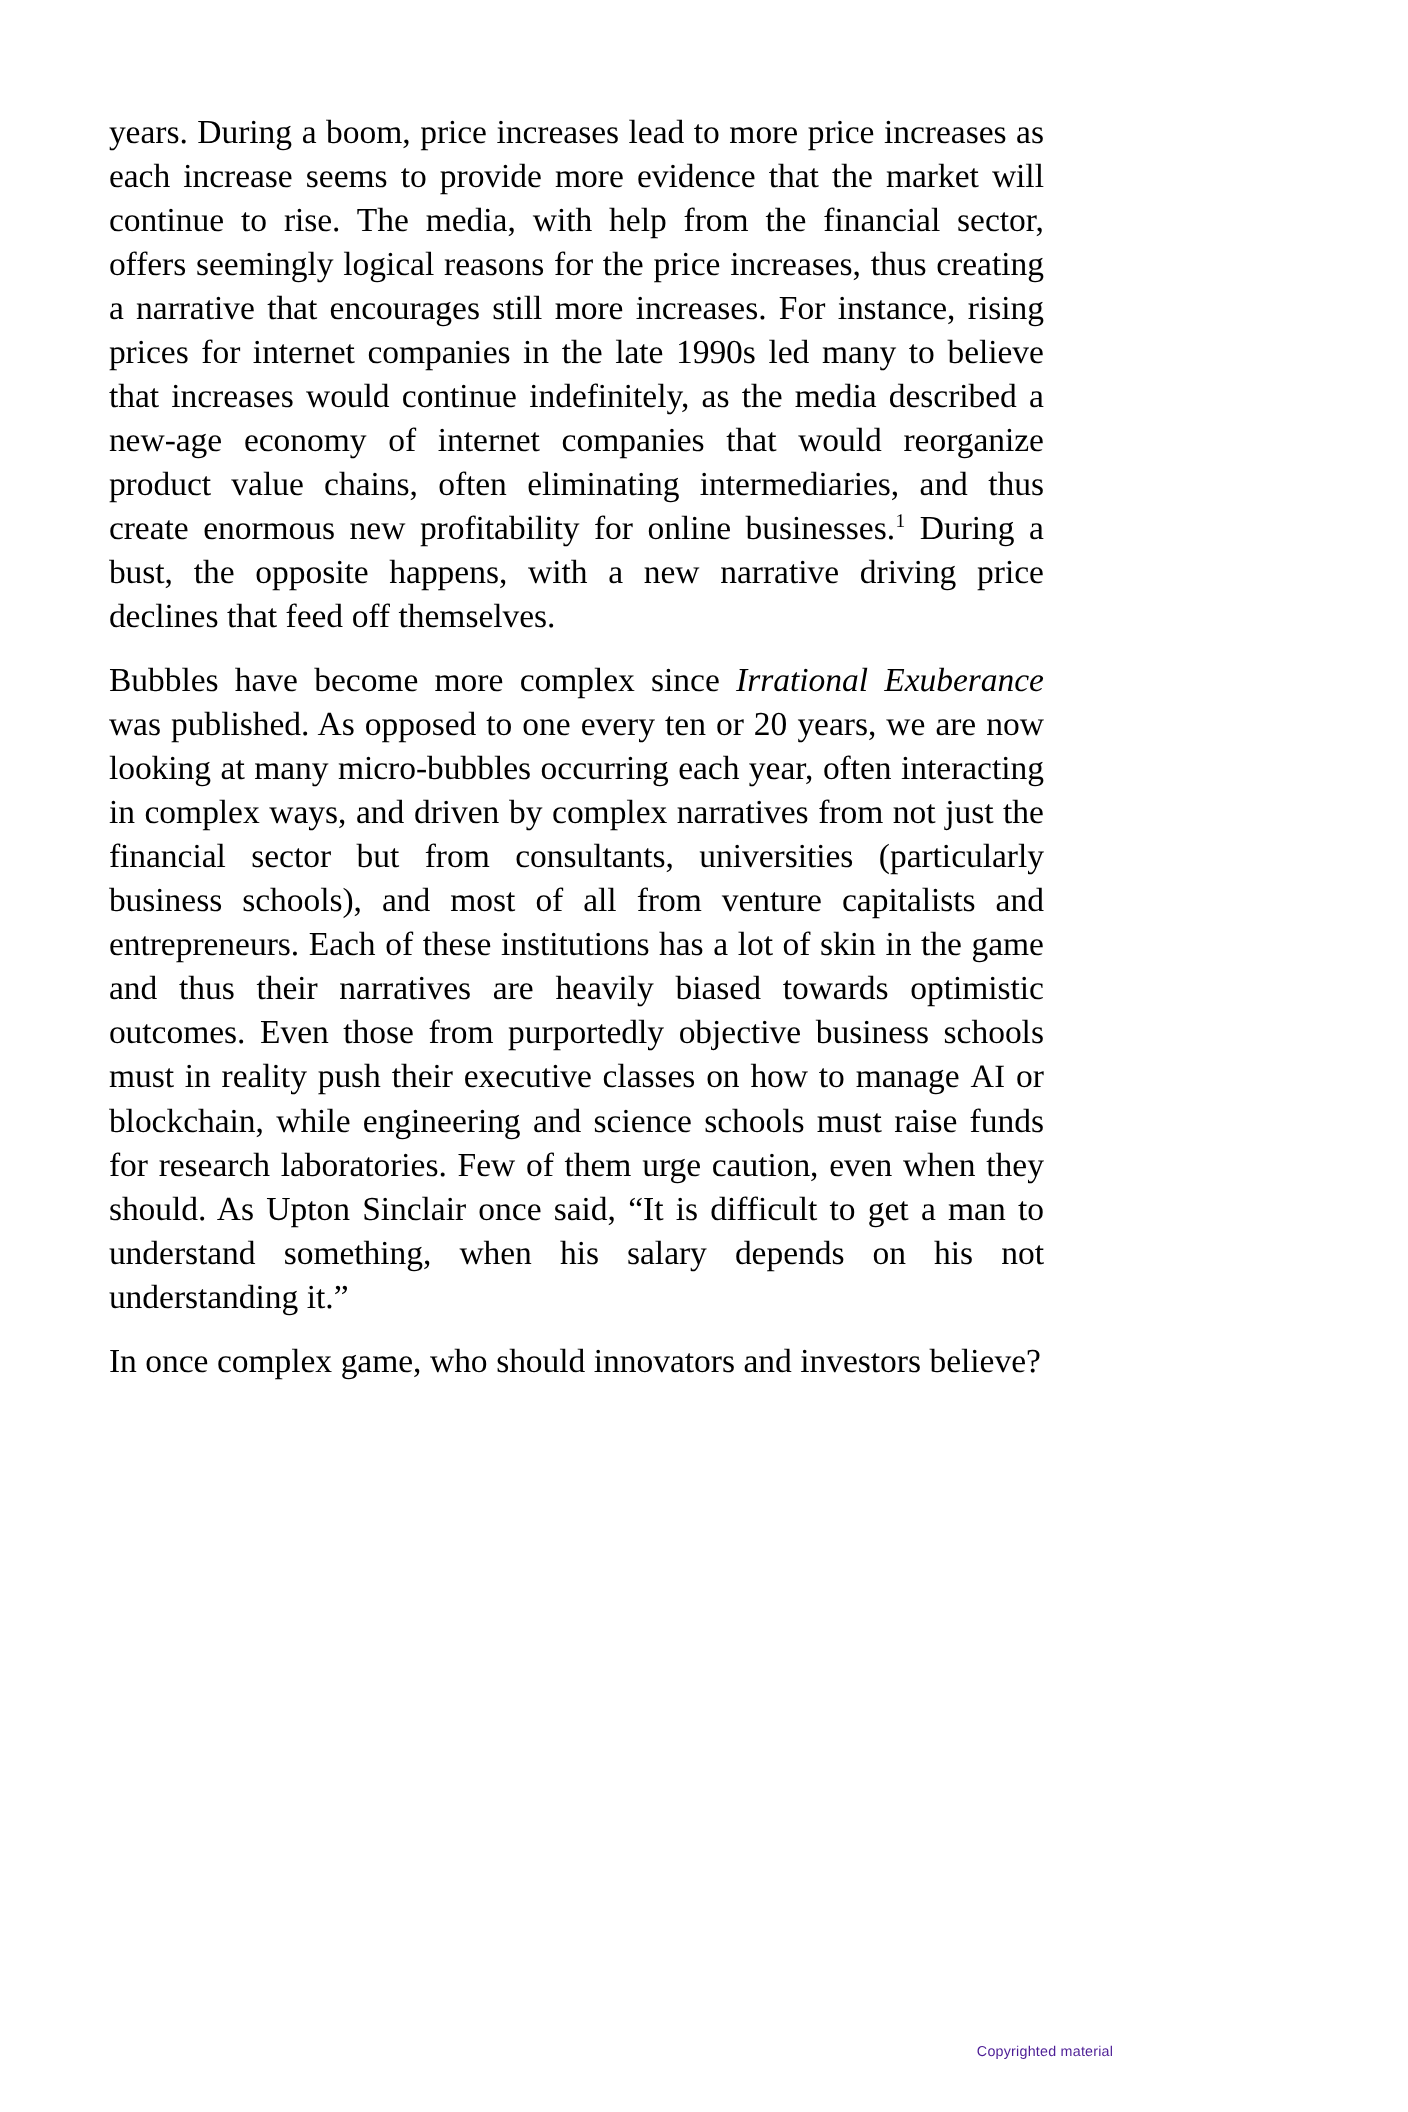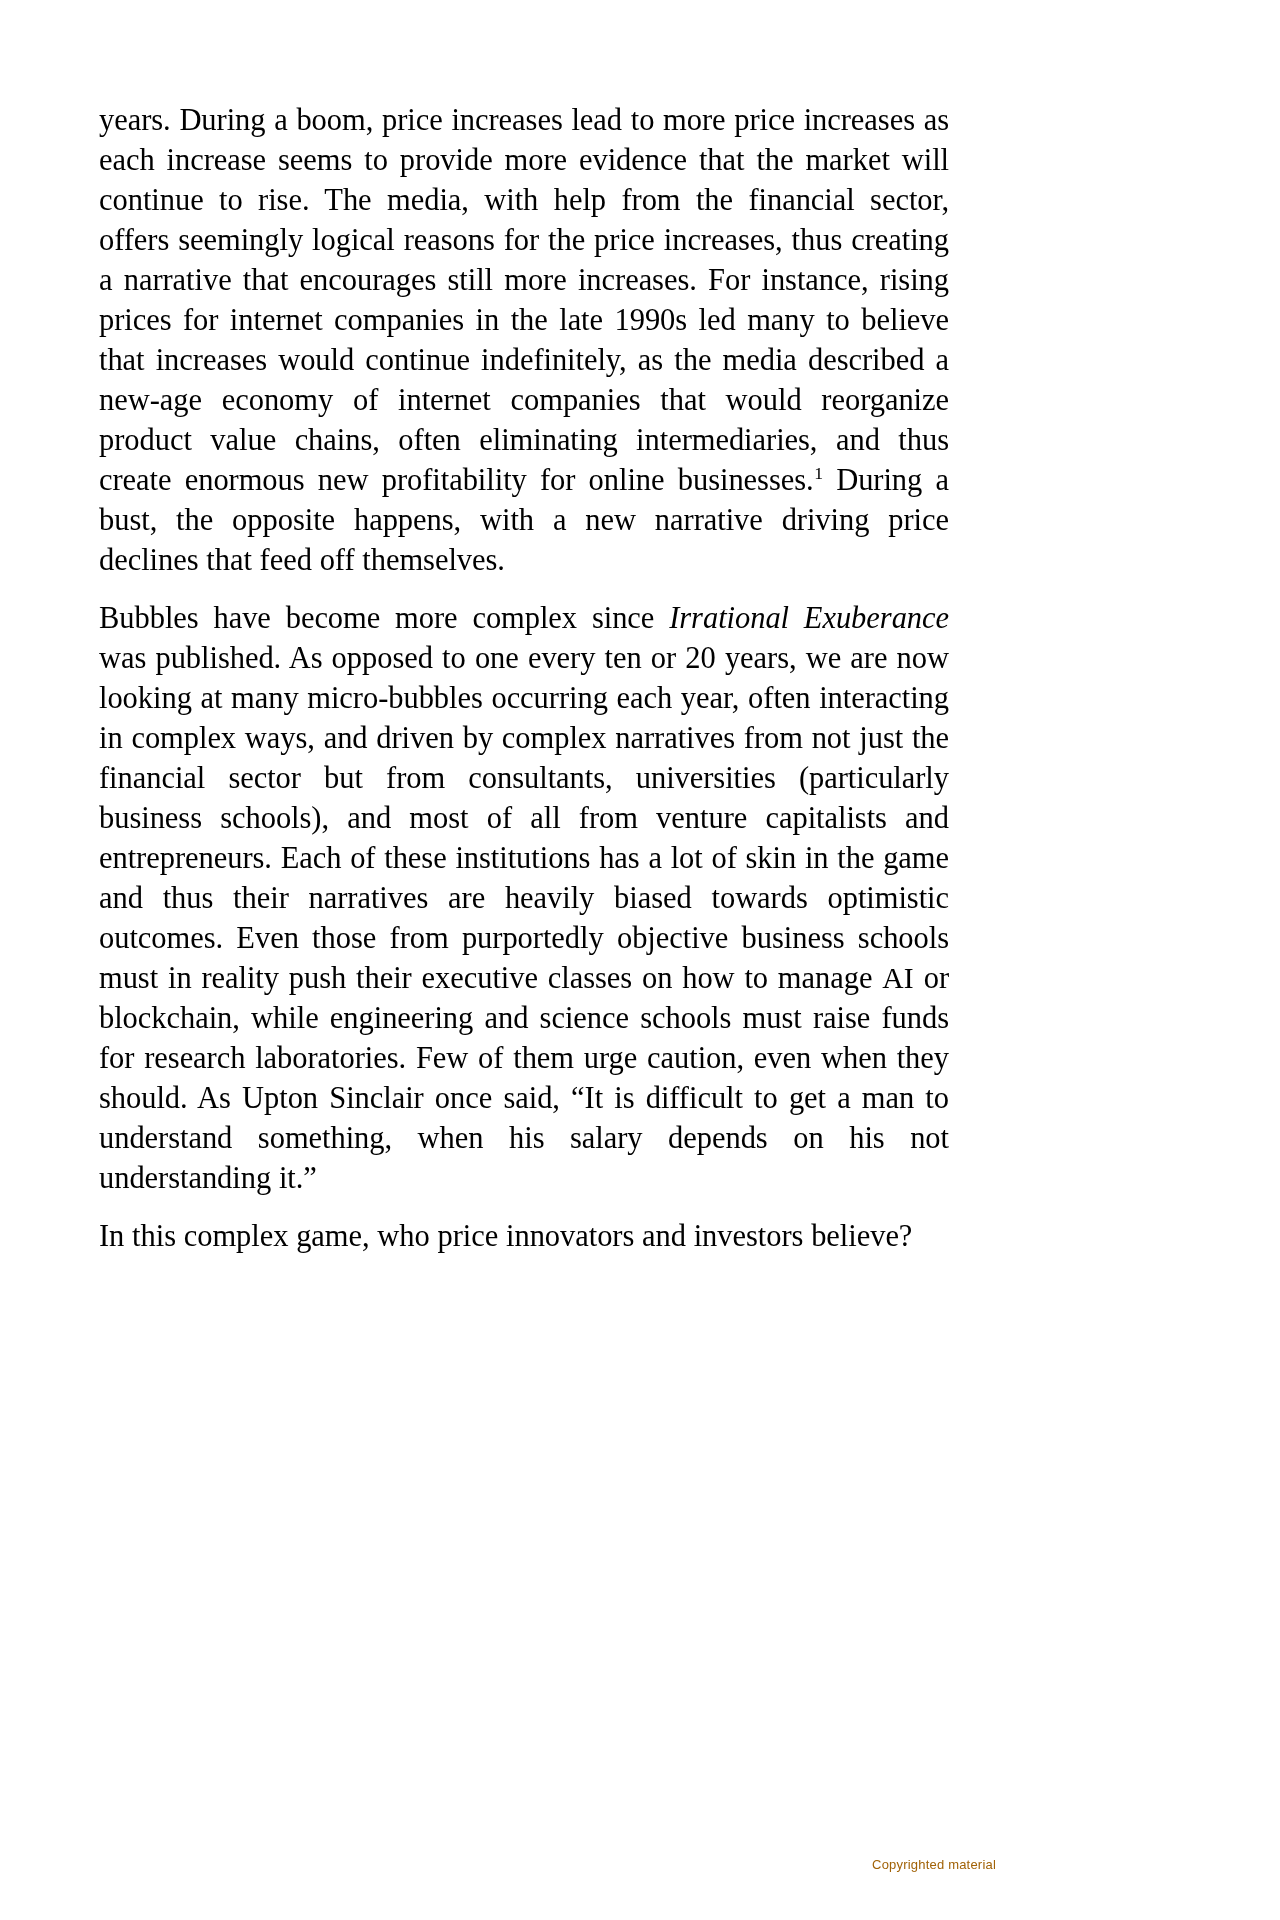--- a/index.html
+++ b/index.html
@@ -59,39 +59,39 @@
 
   sup.footnote-marker {
     font-size: 0.58em;
     vertical-align: super;
     line-height: 0;
     padding-left: 0.5px;
   }
 
   #copyright-watermark {
     position: absolute;
-    right: 40px;
+    right: 24px;
     bottom: 48px;
     font-family: "Liberation Sans", "DejaVu Sans", sans-serif;
     font-size: 13px;
     letter-spacing: 0.2px;
-    color: #a16207;
+    color: #4c1d95;
     white-space: nowrap;
   }
 </style>
 </head>
 <body>
 
 <div id="page">
 
   <div id="text-column">
 
     <p class="body-paragraph">years. During a boom, price increases lead to more price increases as each increase seems to provide more evidence that the market will continue to rise. The media, with help from the financial sector, offers seemingly logical reasons for the price increases, thus creating a narrative that encourages still more increases. For instance, rising prices for internet companies in the late 1990s led many to believe that increases would continue indefinitely, as the media described a new-age economy of internet companies that would reorganize product value chains, often eliminating intermediaries, and thus create enormous new profitability for online businesses.<sup class="footnote-marker">1</sup> During a bust, the opposite happens, with a new narrative driving price declines that feed off themselves.</p>
 
     <p class="body-paragraph">Bubbles have become more complex since <span class="book-title">Irrational Exuberance</span> was published. As opposed to one every ten or 20 years, we are now looking at many micro-bubbles occurring each year, often interacting in complex ways, and driven by complex narratives from not just the financial sector but from consultants, universities (particularly business schools), and most of all from venture capitalists and entrepreneurs. Each of these institutions has a lot of skin in the game and thus their narratives are heavily biased towards optimistic outcomes. Even those from purportedly objective business schools must in reality push their executive classes on how to manage <span class="small-caps">AI</span> or blockchain, while engineering and science schools must raise funds for research laboratories. Few of them urge caution, even when they should. As Upton Sinclair once said, “It is difficult to get a man to understand something, when his salary depends on his not understanding it.”</p>
 
-    <p class="body-paragraph">In this complex game, who price innovators and investors believe?</p>
+    <p class="body-paragraph">In once complex game, who should innovators and investors believe?</p>
 
   </div>
 
   <div id="copyright-watermark">Copyrighted material</div>
 
 </div>
 
 </body></html>

